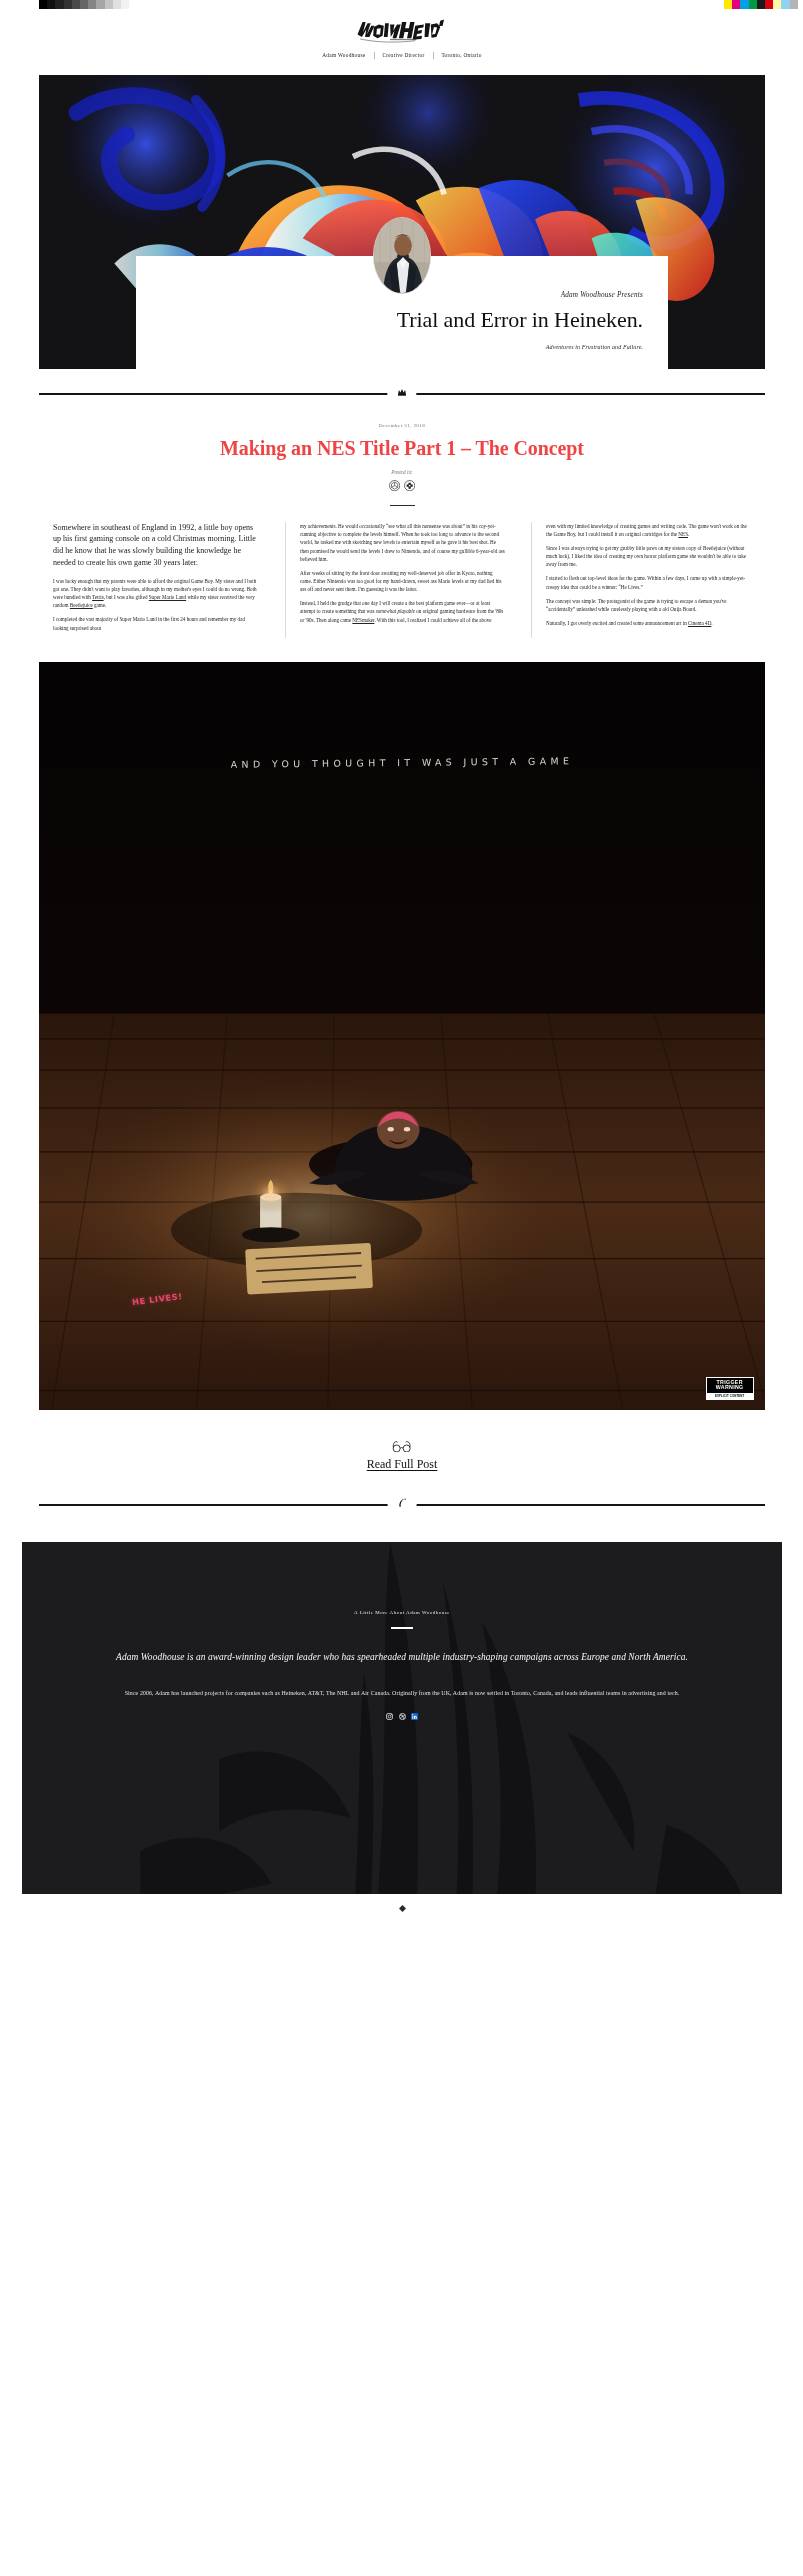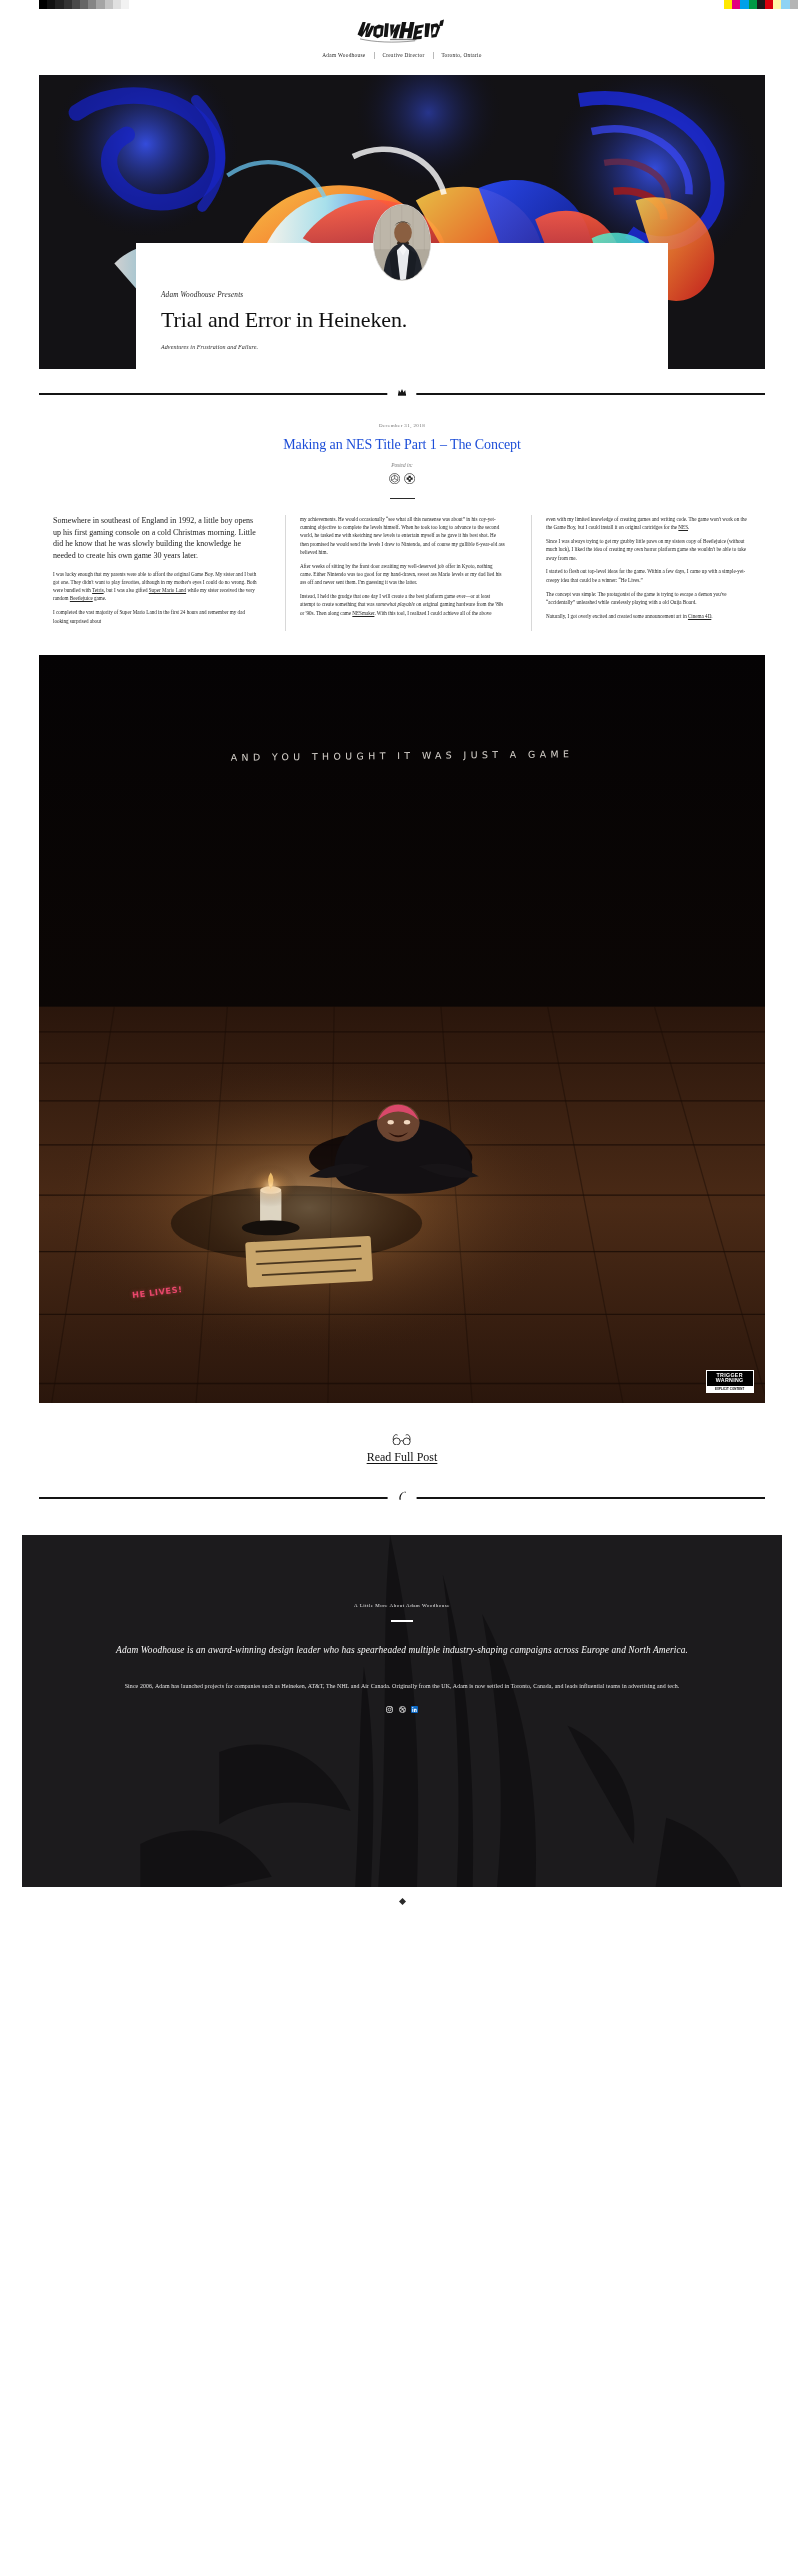--- a/index.html
+++ b/index.html
@@ -44,22 +44,22 @@
     margin: 6.3px 39px 0;
     height: 294px;
     background: #151416;
     overflow: hidden;
   }
   .hero-art { position: absolute; inset: 0; }
   .hero-card {
     position: absolute;
     left: 97px; right: 97px; bottom: 0;
     background: #fff;
-    padding: 48px 25px 19px;
-    text-align: left;
+    padding: 35px 25px 19px;
+    text-align: right;
   }
   .hero-avatar {
     position: absolute;
     top: -39px; left: 50%;
     transform: translateX(-50%);
     width: 58px; height: 77px;
     border-radius: 50% / 50%;
     overflow: hidden;
     border: 0.6px solid rgba(255,255,255,.55);
     background: #9a958c;
@@ -91,21 +91,21 @@
   .rule-orn .line { position: absolute; top: 7.5px; left: 0; right: 0; height: 1.3px; border-top: 0.6px solid #141414; border-bottom: 0.6px solid #141414; height: 1.9px; }
   .rule-orn .orn {
     position: absolute; top: 0; left: 50%; transform: translateX(-50%);
     background: #fff; padding: 0 10px; line-height: 16.3px; font-size: 9.4px; color: #111;
   }
 
   
   .post-head { text-align: center; padding: 21.3px 0 0; }
   .post-date { font-size: 5px; letter-spacing: 0.4px; color: #6f6f6f; margin-bottom: 8.8px; }
   .post-title {
-    font-size: 14px; font-weight: 400; letter-spacing: -0.1px; color: #1d4ed8; line-height: 1.15;
+    font-size: 20px; font-weight: 700; letter-spacing: -0.1px; color: #ef4444; line-height: 1.15;
   }
   .posted-in { font-style: italic; font-size: 5.3px; color: #7a7a7a; margin-top: 8.8px; }
   .cat-icons { margin-top: 5px; display: flex; justify-content: center; gap: 4.4px; }
   .cat-icons svg { display: block; }
   .short-rule { width: 25px; height: 0.6px; background: #2a2a2a; margin: 14px auto 0; }
 
   
   .columns {
     margin: 16.3px 39px 0;
     display: grid;

